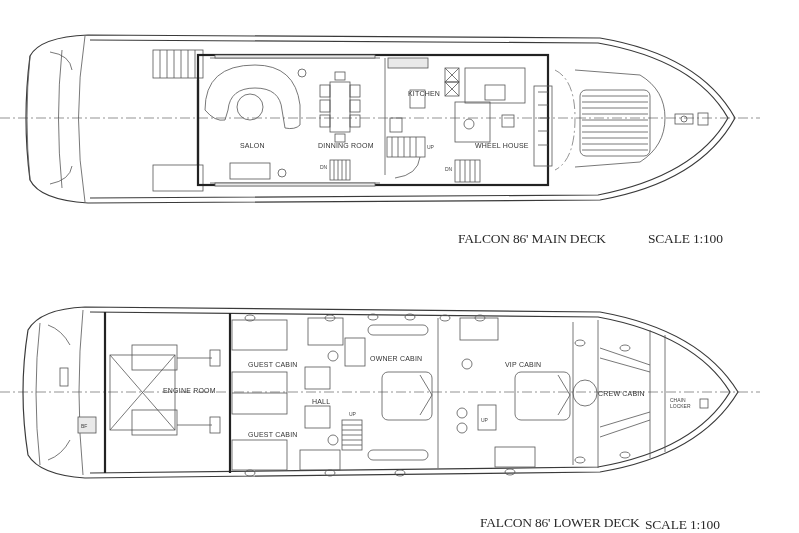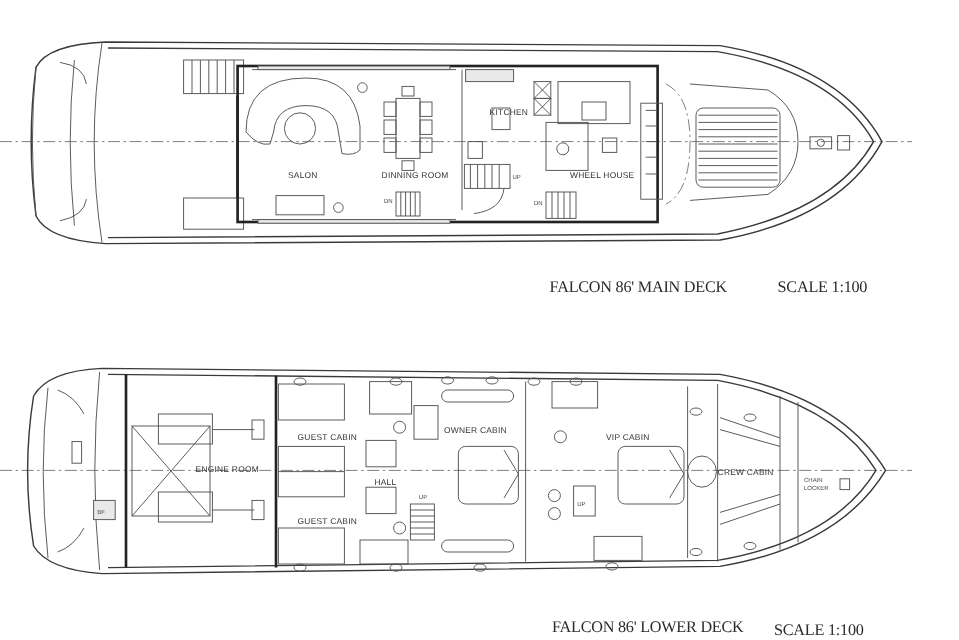--- a/index.html
+++ b/index.html
@@ -246,14 +246,14 @@
         <ellipse cx="400" cy="473" rx="5" ry="3"></ellipse>
         <ellipse cx="510" cy="472" rx="5" ry="3"></ellipse>
         <ellipse cx="580" cy="460" rx="5" ry="3"></ellipse>
         <ellipse cx="625" cy="455" rx="5" ry="3"></ellipse>
     </g>
   </g>
 </svg>
 
 <div class="caption" style="left:458px; top:231px;">FALCON 86'  MAIN DECK</div>
 <div class="caption" style="left:648px; top:231px;">SCALE 1:100</div>
-<div class="caption" style="left:460px; top:515px;">FALCON 86'  LOWER DECK</div>
+<div class="caption" style="left:480px; top:515px;">FALCON 86'  LOWER DECK</div>
 <div class="caption" style="left:645px; top:517px;">SCALE 1:100</div>
 
 </body></html>

